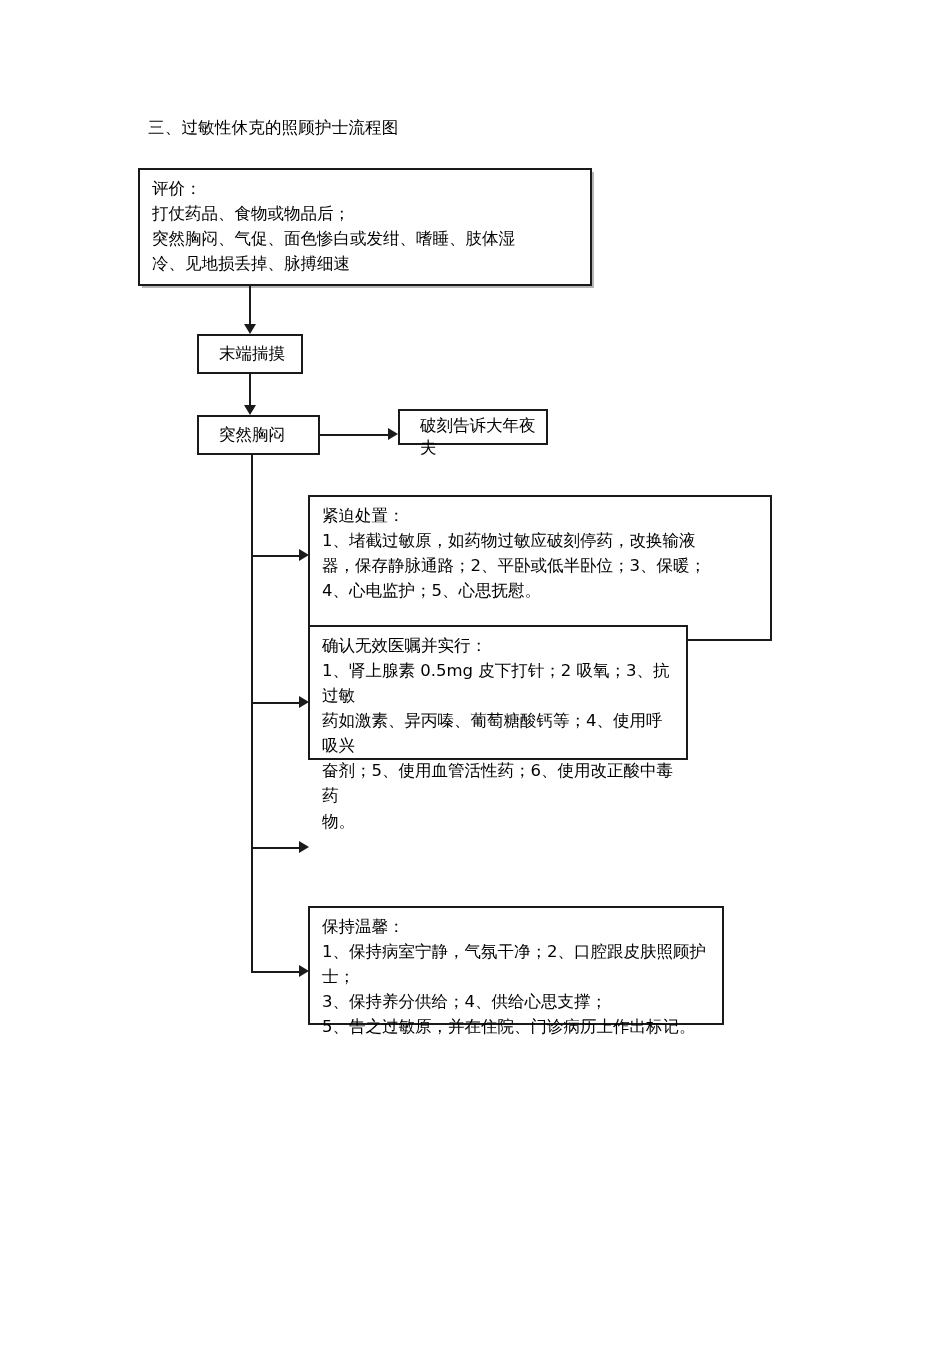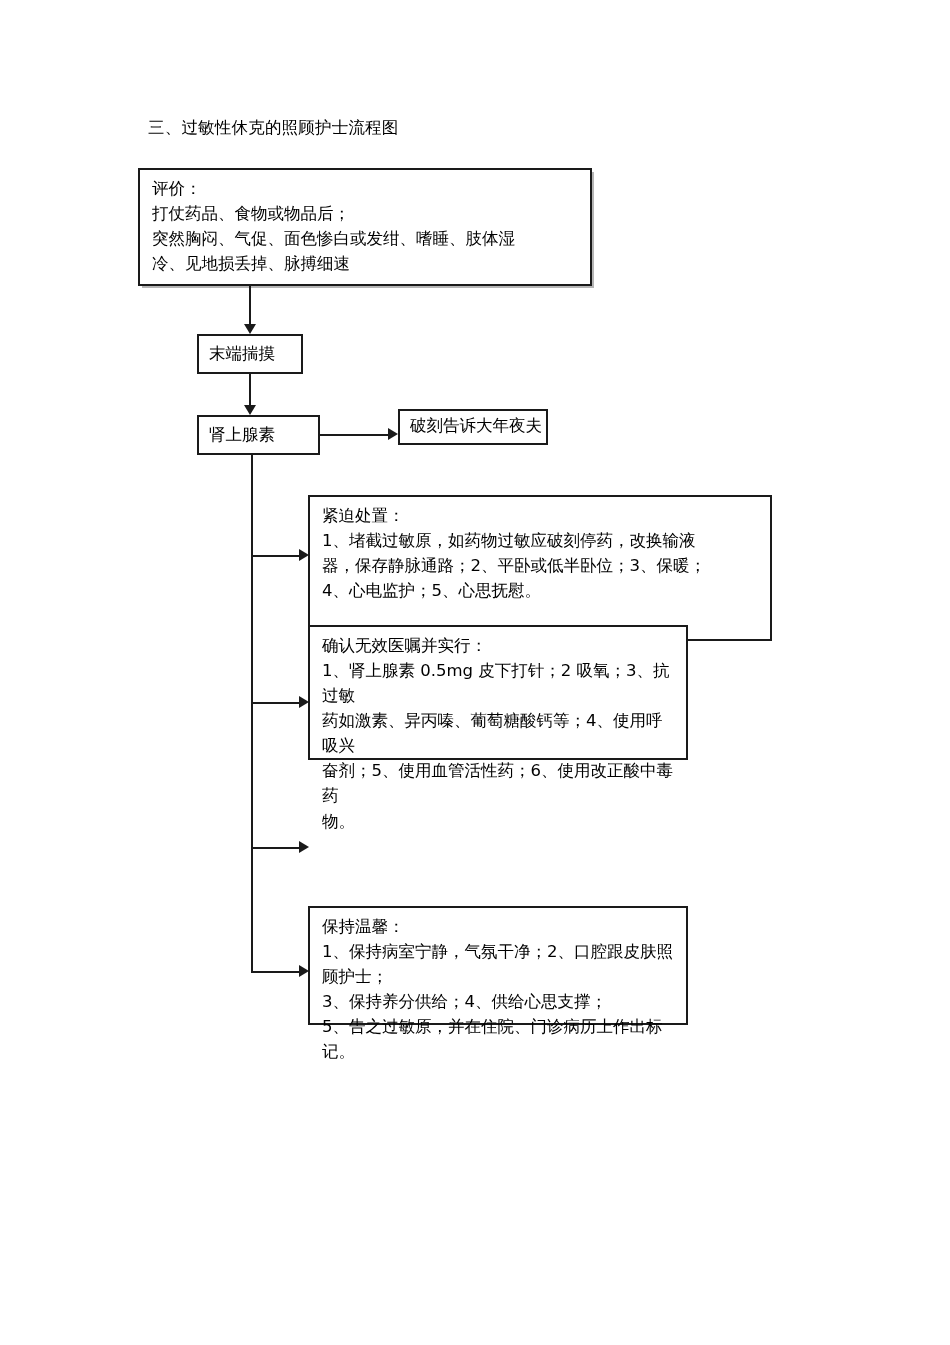--- a/index.html
+++ b/index.html
@@ -52,21 +52,21 @@
   
   .node {
     position: absolute;
     box-sizing: border-box;
     border: 2px solid #1a1a1a;
     background: #ffffff;
     font-size: 16.5px;
     display: block;
   }
   .node .inner {
-    padding: 7px 0 0 10px;
+    padding: 7px 0 0 20px;
     line-height: 1.35;
     white-space: pre-wrap;
   }
 
   
   .vline {
     position: absolute;
     width: 2px;
     background: #1a1a1a;
   }
@@ -111,21 +111,21 @@
   <div class="arrow-down" style="left:244px; top:324px;"></div>
 
   <div class="node" style="left:197px; top:334px; width:106px; height:40px;">
     <div class="inner">末端揣摸</div>
   </div>
 
   <div class="vline" style="left:249px; top:374px; height:33px;"></div>
   <div class="arrow-down" style="left:244px; top:405px;"></div>
 
   <div class="node" style="left:197px; top:415px; width:123px; height:40px;">
-    <div class="inner">肾上腺素</div>
+    <div class="inner">突然胸闷</div>
   </div>
 
   <div class="hline" style="left:320px; top:434px; width:70px;"></div>
   <div class="arrow-right" style="left:388px; top:428px;"></div>
 
   <div class="node" style="left:398px; top:409px; width:150px; height:36px;">
     <div class="inner" style="padding-top:4px;">破刻告诉大年夜夫</div>
   </div>
 
   <div class="vline" style="left:251px; top:455px; height:518px;"></div>
@@ -151,20 +151,20 @@
 物。</div>
   </div>
 
   <div class="hline" style="left:251px; top:847px; width:52px;"></div>
   <div class="arrow-right" style="left:299px; top:841px;"></div>
 
 
   <div class="hline" style="left:251px; top:971px; width:52px;"></div>
   <div class="arrow-right" style="left:299px; top:965px;"></div>
 
-  <div class="box" style="left:308px; top:906px; width:380px; height:119px;">
+  <div class="box" style="left:308px; top:906px; width:416px; height:119px;">
     <div class="inner">保持温馨：
 1、保持病室宁静，气氛干净；2、口腔跟皮肤照顾护士；
 3、保持养分供给；4、供给心思支撑；
 5、告之过敏原，并在住院、门诊病历上作出标记。</div>
   </div>
 
 </div>
 
 </body></html>

